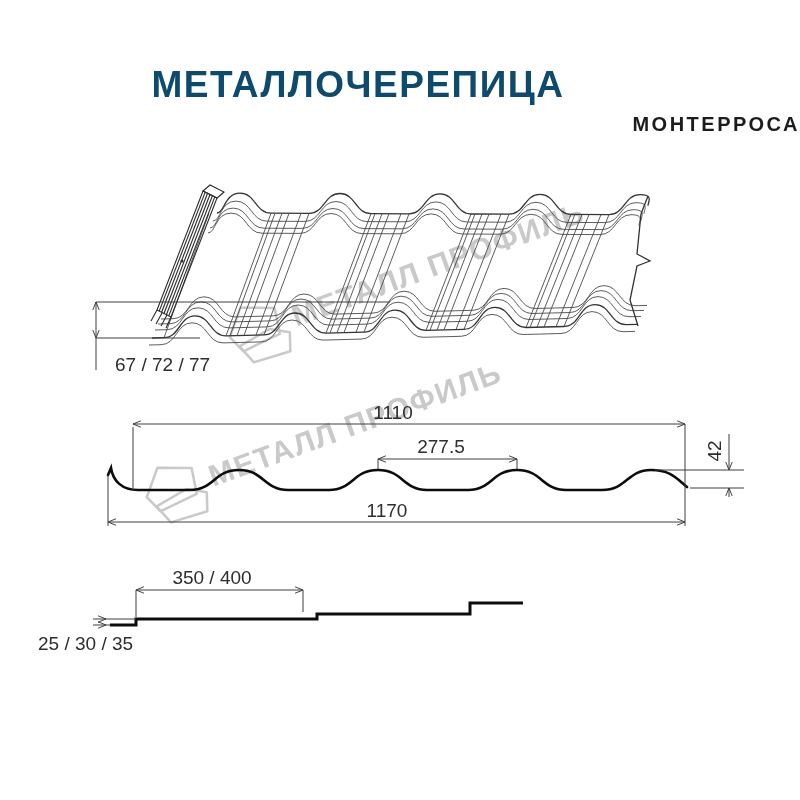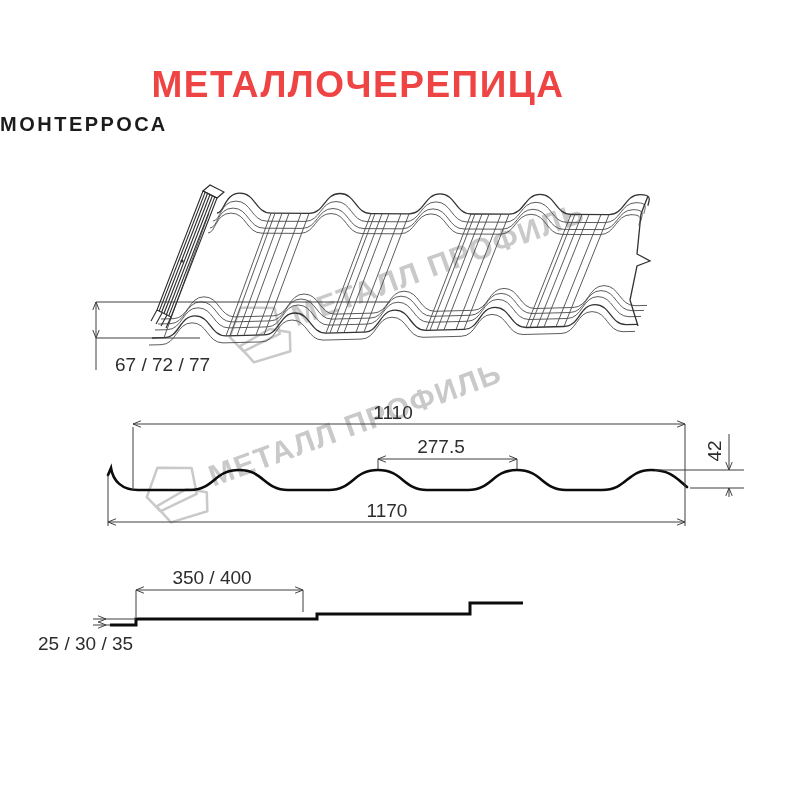--- a/index.html
+++ b/index.html
@@ -1,19 +1,19 @@
 <!DOCTYPE html>
 <html><head>
 <meta charset="utf-8">
 <style>
   html,body{margin:0;padding:0;background:#ffffff;width:800px;height:800px;overflow:hidden;}
   .page{position:relative;width:800px;height:800px;font-family:"Liberation Sans",sans-serif;}
   .title{position:absolute;top:66px;left:0;width:716px;text-align:center;
-         font-size:37px;font-weight:bold;letter-spacing:1.5px;color:#ef4444;line-height:1;}
-  .subtitle{position:absolute;top:114px;left:0;width:800px;text-align:left;
+         font-size:37px;font-weight:bold;letter-spacing:1.5px;color:#0c4a6e;line-height:1;}
+  .subtitle{position:absolute;top:114px;left:0;width:800px;text-align:right;
          font-size:20px;font-weight:bold;letter-spacing:2.5px;color:#1c1c1c;line-height:1;}
   svg{position:absolute;top:0;left:0;}
   .dim-text{font-family:"Liberation Sans",sans-serif;font-size:19px;fill:#2d2d2d;}
   .wm-text{font-family:"Liberation Sans",sans-serif;font-size:30px;font-weight:bold;letter-spacing:1.5px;}
   .thin{stroke:#3f3f3f;stroke-width:1;fill:none;}
   .edge{stroke:#333;stroke-width:1.3;fill:none;}
   .band{stroke:#4a4a4a;stroke-width:0.9;fill:none;}
   .pan{stroke:#4a4a4a;stroke-width:0.9;fill:none;}
   .strip{stroke:#2a2a2a;stroke-width:1.1;fill:none;}
   .profile{stroke:#0c0c0c;stroke-width:2.6;fill:none;stroke-linecap:round;}

